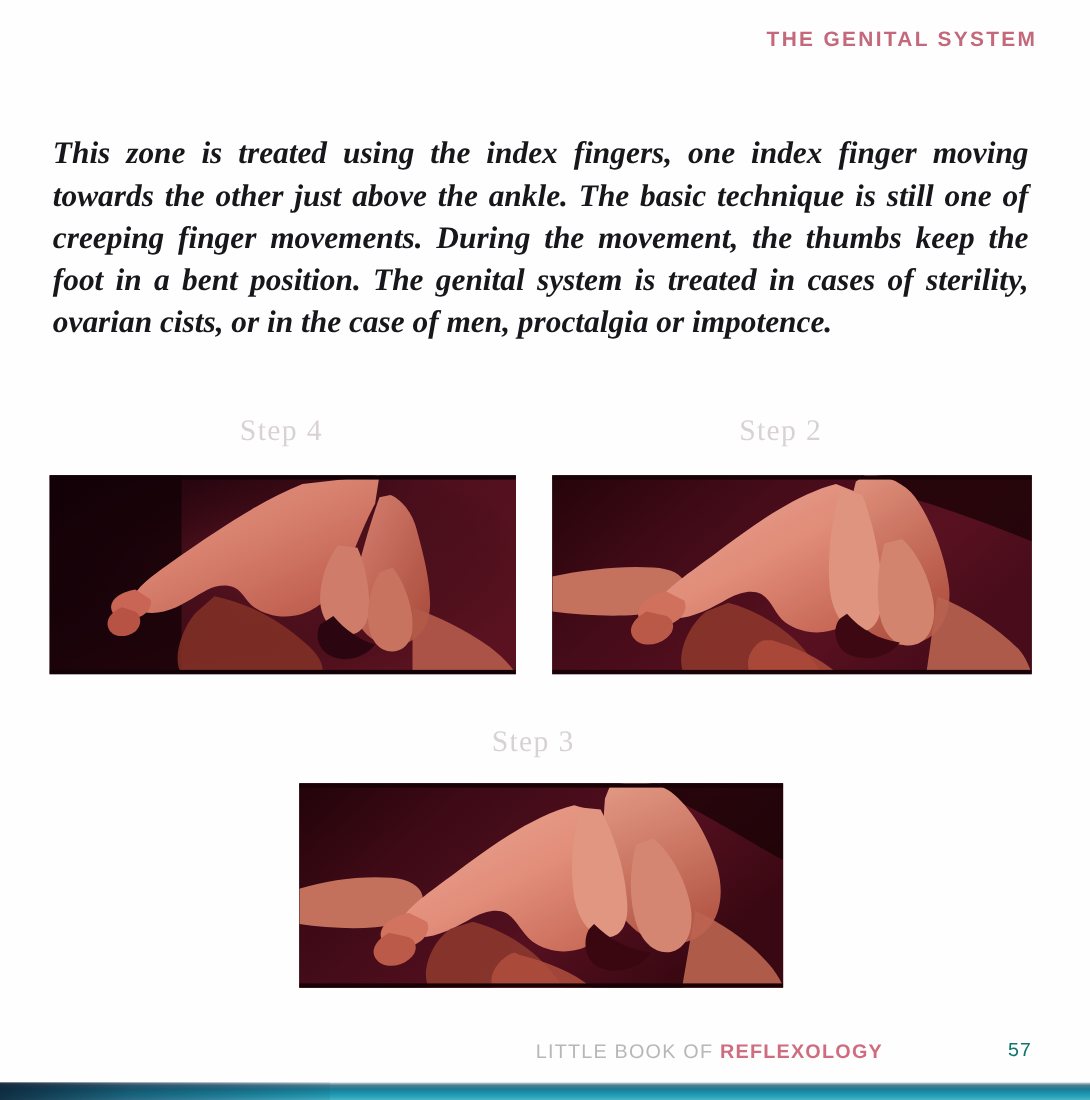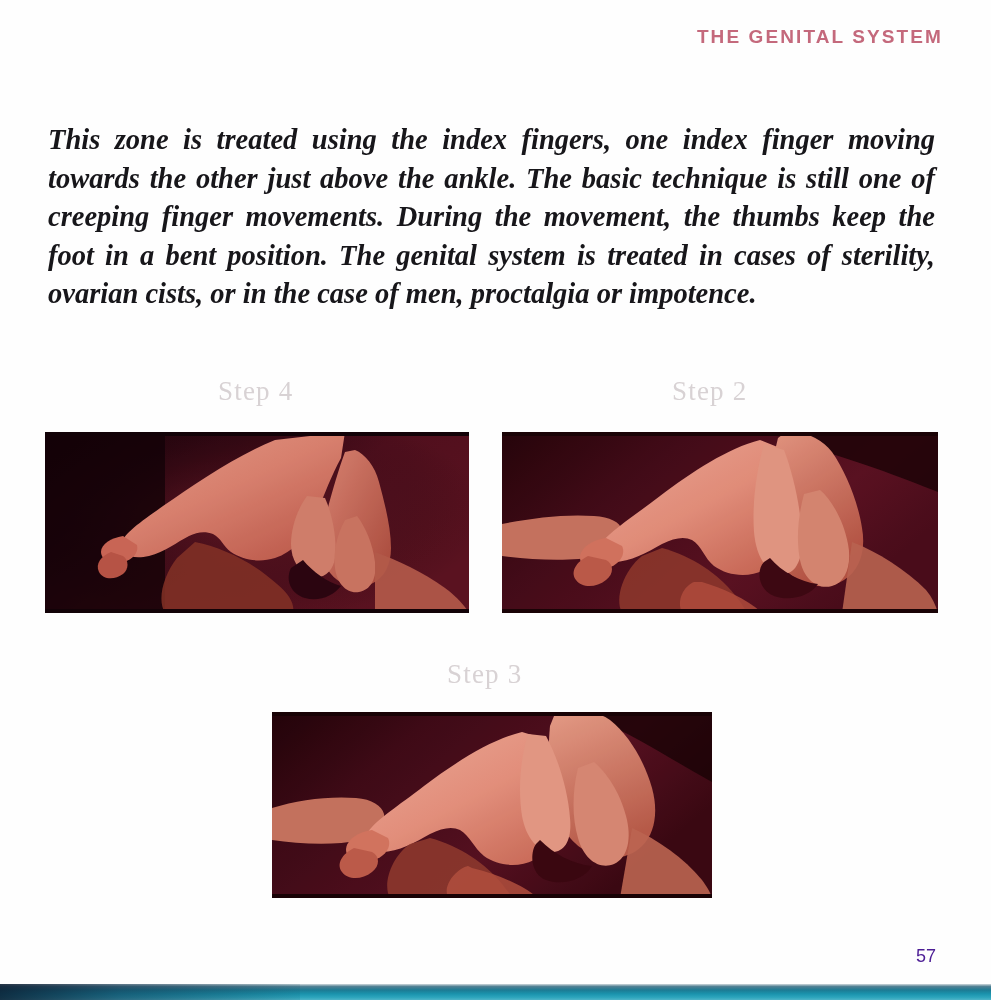--- a/index.html
+++ b/index.html
@@ -92,23 +92,23 @@
     white-space: nowrap;
   }
   .footer-title .brand {
     color: #cf6d80;
     font-weight: bold;
   }
   .page-number {
     position: absolute;
     left: 916px;
     top: 946px;
-    font-family: Liberation Sans, sans-serif;
+    font-family: Liberation Mono, monospace;
     font-size: 18px;
-    color: #4c1d95;
+    color: #0f766e;
   }
 
   
   .scan-edge {
     position: absolute;
     left: 0;
     top: 984px;
     width: 991px;
     height: 16px;
     background: linear-gradient(to bottom,
@@ -287,18 +287,21 @@
 
       <path d="M360,116 C386,128 412,146 430,168 C436,176 439,182 440,186 L348,186 Z" fill="#c66d57" opacity="0.9"></path>
 
       <path d="M200,156 C224,162 250,172 266,186 L176,186 C170,172 186,156 196,154 Z" fill="#bb5541" opacity="0.85"></path>
       <rect x="0" y="0" width="440" height="186" fill="#3d0e1a" opacity="0.08"></rect>
       <rect x="0" y="0" width="440" height="4" fill="#180205"></rect>
       <rect x="0" y="182" width="440" height="4" fill="#180205"></rect>
     </svg>
   </div>
 
+  <div class="footer-title">
+    <span>LITTLE BOOK OF </span><span class="brand">REFLEXOLOGY</span>
+  </div>
   <div class="page-number">57</div>
 
   <div class="scan-edge"></div>
   <div class="scan-edge-dark"></div>
 
 </div>
 
 </body></html>

